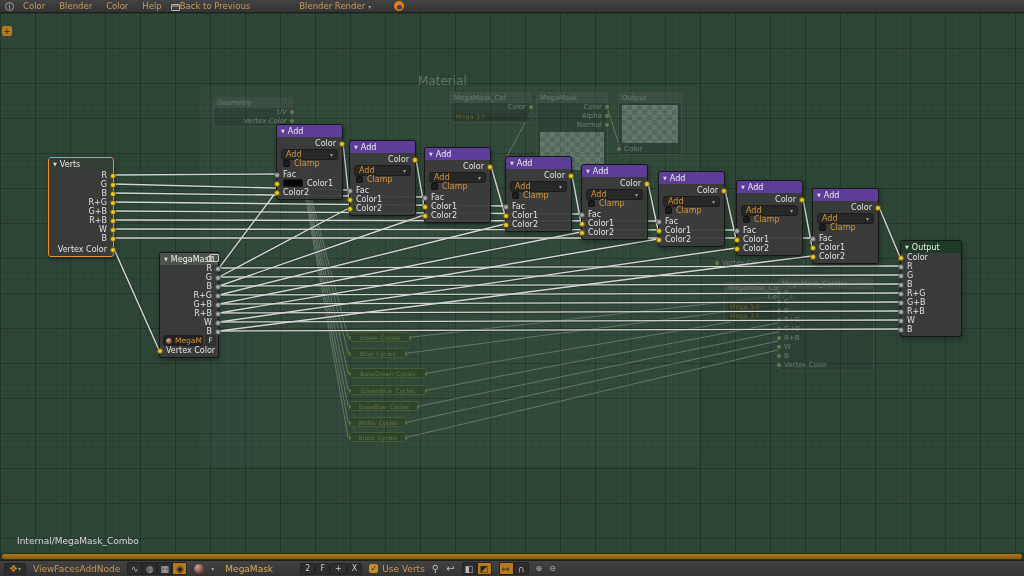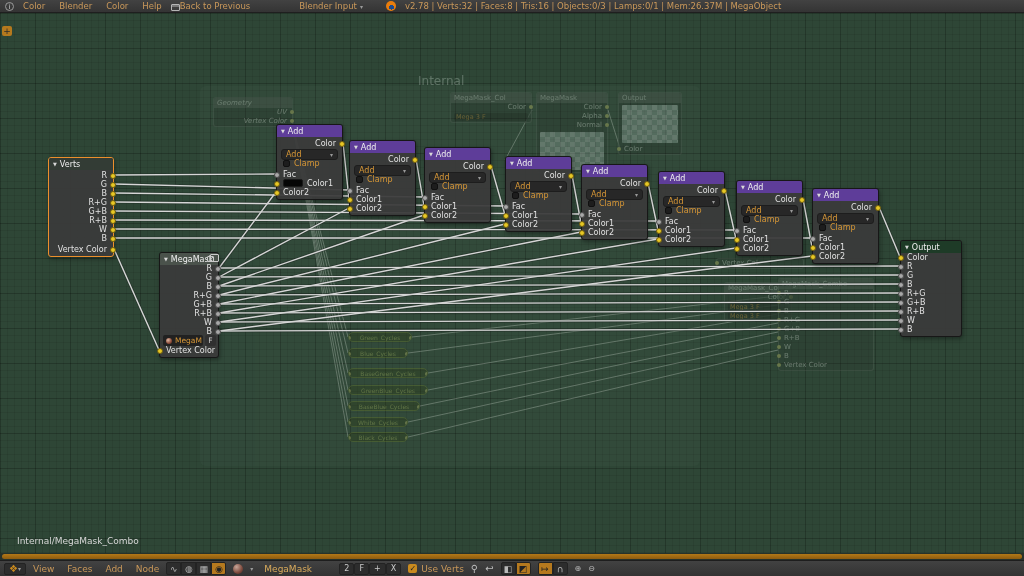--- a/index.html
+++ b/index.html
@@ -100,25 +100,24 @@
       <span class="menu">Color</span>
       <span class="menu">Blender</span>
       <span class="menu">Color</span>
       <span class="menu">Help</span>
     </nav>
   <span class="backbtn">
     <span class="scr-ic"></span>
     <span>Back to Previous</span>
   </span>
   <span class="engine">
-    <span>Blender Input</span>
+    <span>Blender Render</span>
     <span class="tinyarr">▾</span>
   </span>
   <span class="blogo"></span>
-  <span class="stats">v2.78 | Verts:32 | Faces:8 | Tris:16 | Objects:0/3 | Lamps:0/1 | Mem:26.37M | MegaObject</span>
 </div>
 
 <div id="grid"></div>
 <div id="corner-plus">+</div>
 
 <div id="faded">
   <svg id="fsvg">
       <g stroke="#cfd8cf" stroke-width="1" fill="none">
         <line x1="293" y1="127" x2="348" y2="337"></line>
         <line x1="293" y1="127" x2="348" y2="353"></line>
@@ -132,21 +131,21 @@
         <line x1="428" y1="373" x2="778" y2="314"></line>
         <line x1="428" y1="390" x2="778" y2="323"></line>
         <line x1="420" y1="406" x2="778" y2="332"></line>
         <line x1="408" y1="422" x2="778" y2="341"></line>
         <line x1="408" y1="437" x2="778" y2="350"></line>
         <line x1="532" y1="110" x2="505" y2="160"></line>
         <line x1="608" y1="110" x2="620" y2="148"></line>
       </g>
     </svg>
 <div class="fframe" style="left: 200px; top: 86px; width: 500px; height: 380px;"></div>
-    <div class="fframe-label" style="left: 418px; top: 74px;">Internal</div>
+    <div class="fframe-label" style="left: 418px; top: 74px;">Material</div>
     <div class="fnode" style="left: 213px; top: 97px; width: 80px; font-style: italic;">
       <div class="fheader">Geometry</div>
       <div class="frow out"><span class="fsock"></span>UV</div>
       <div class="frow out"><span class="fsock"></span>Vertex Color</div>
     </div>
     <div class="fnode" style="left: 450px; top: 92px; width: 82px;">
       <div class="fheader">MegaMask_Col</div>
       <div class="frow out"><span class="fsock"></span>Color</div>
       <div class="fwidget">Mega   3   F</div>
     </div>
@@ -441,21 +440,21 @@
 
 <div id="hscroll">
     <div class="handle"></div>
   </div>
 
 <div id="header">
   <span class="hbtn">
       <span class="edglyph">❖</span>
       <span class="tinyarr">▾</span>
     </span>
-  <nav id="header-menus" style="display:inline-flex;gap:13px">
+  <nav id="header-menus" style="display:inline-flex;gap:0">
       <span class="menu">View</span>
       <span class="menu">Faces</span>
       <span class="menu">Add</span>
       <span class="menu">Node</span>
     </nav>
   <span class="btngroup">
     <span class="ibtn">∿</span>
     <span class="ibtn">◍</span>
     <span class="ibtn">▦</span>
     <span class="ibtn active">◉</span>

